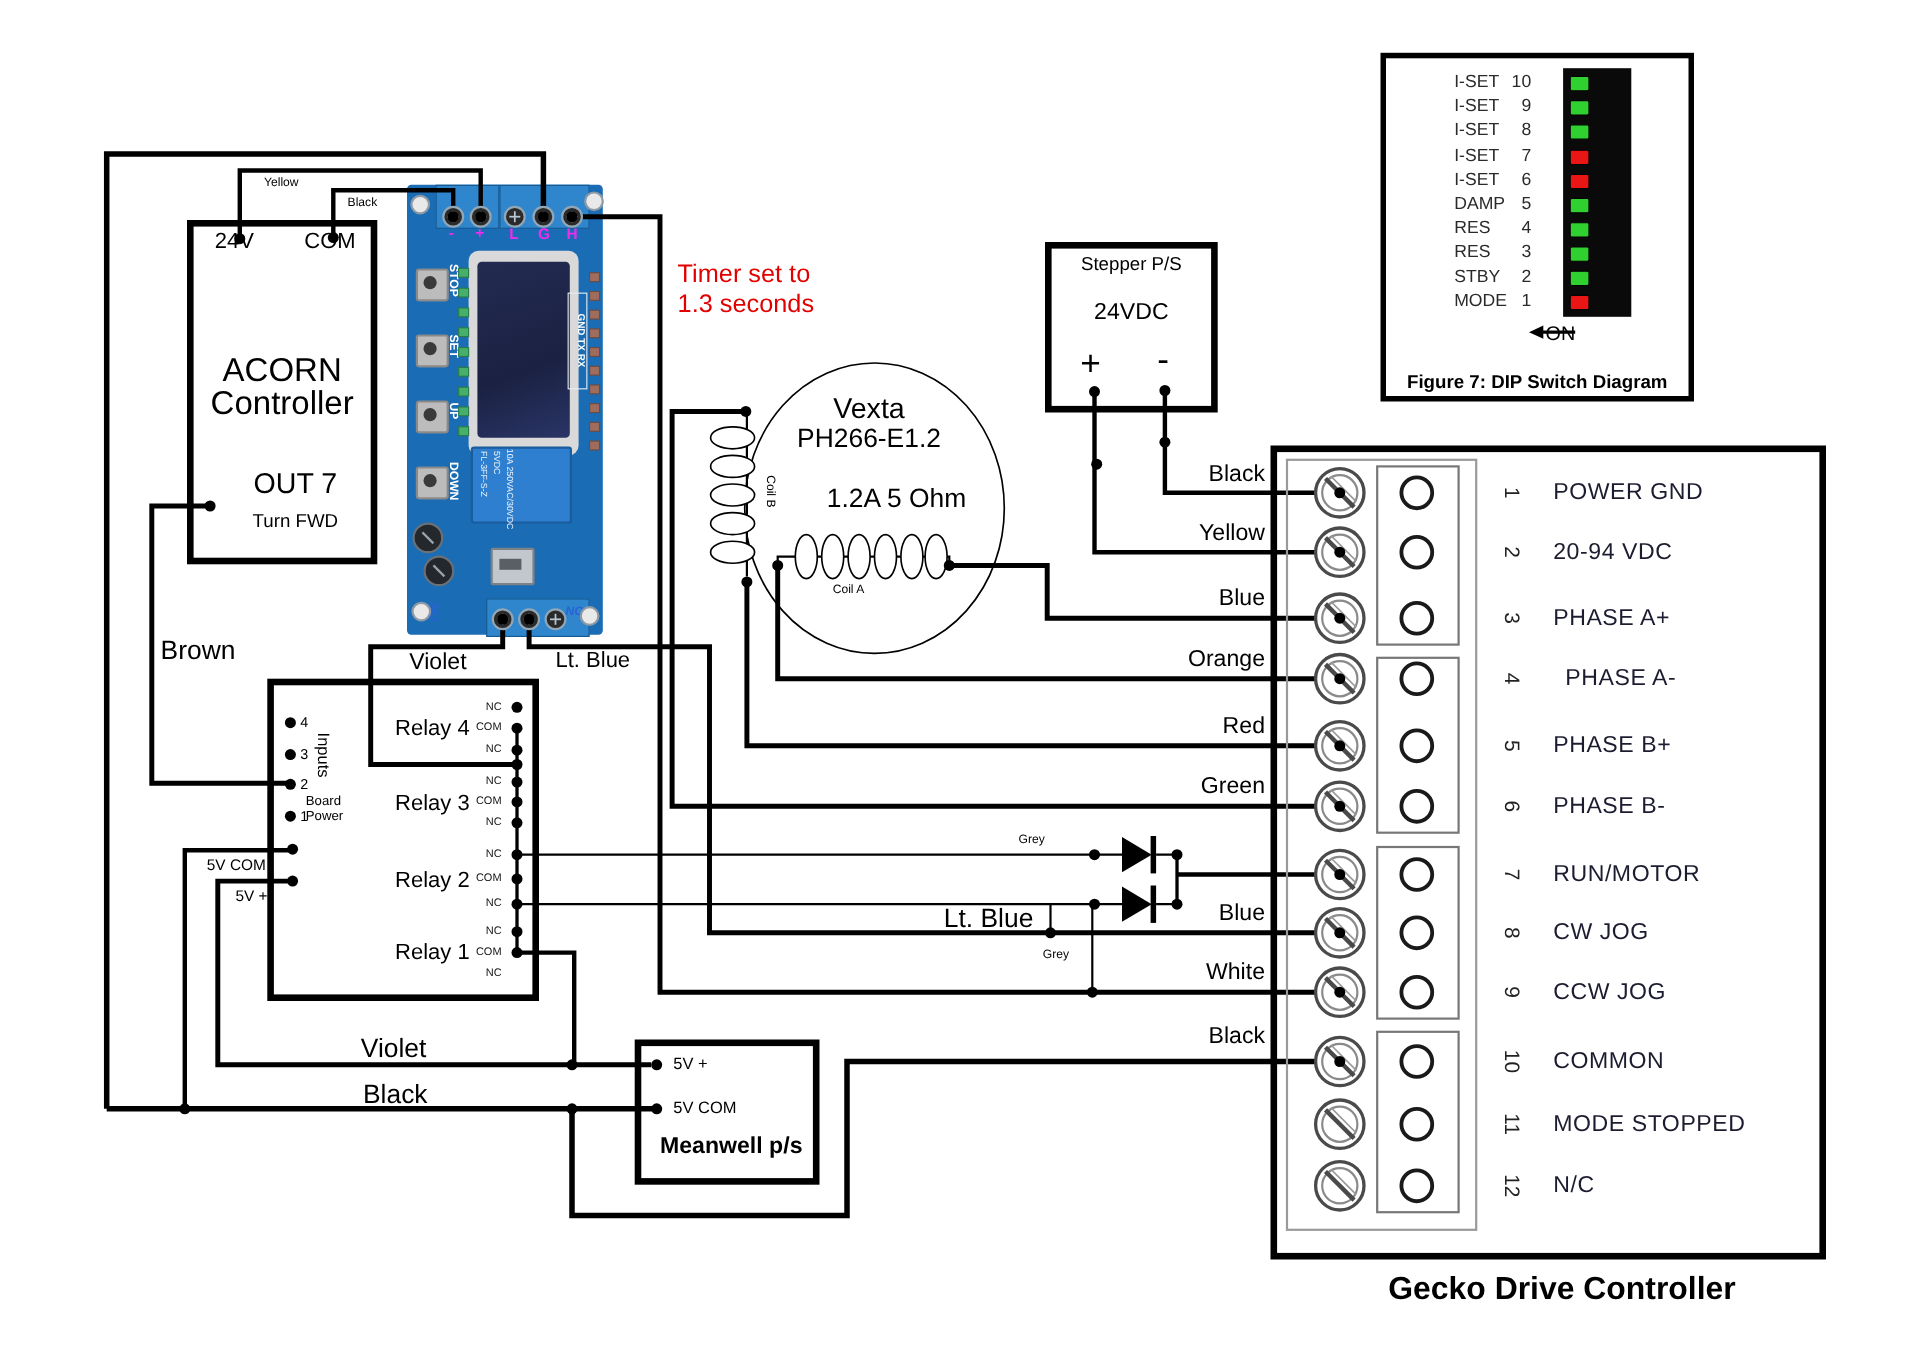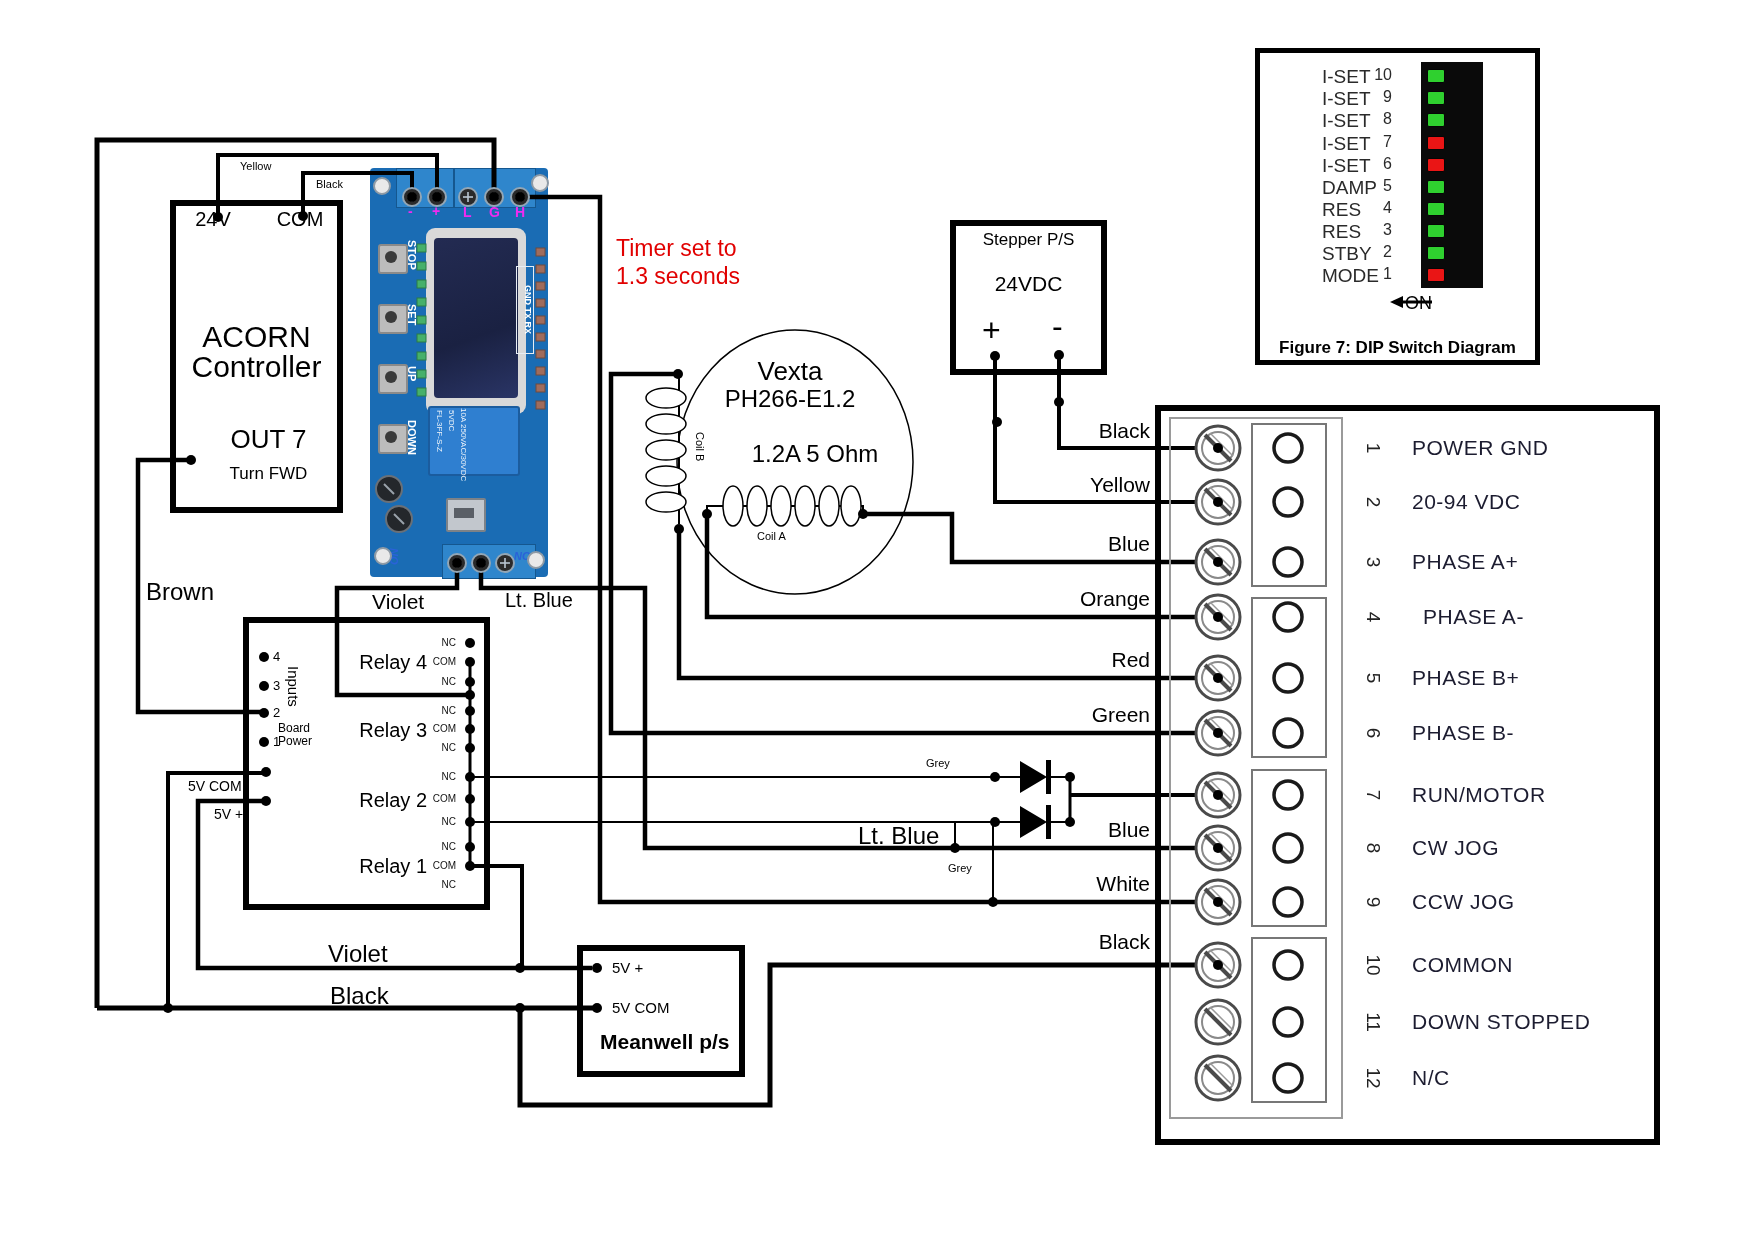--- a/index.html
+++ b/index.html
@@ -9,21 +9,21 @@
   .t{position:absolute;white-space:nowrap;}
   .ctr{text-align:center;}
   #art{position:absolute;left:0;top:0;z-index:5;pointer-events:none;}
   .lbl{z-index:6;}
   .wlr{position:absolute;width:120px;text-align:right;font-size:21px;z-index:6;}
   .big{font-size:24px;}
   .sm{font-size:11px;}
   .gterm-label{position:absolute;left:1412px;font-size:21px;letter-spacing:.5px;color:#1c1c30;z-index:6;}
   .gterm-num{position:absolute;left:1360px;width:26px;text-align:center;font-size:19px;color:#222;
              transform:rotate(90deg);z-index:6;}
-  .diprow-l{position:absolute;left:1322px;width:56px;font-size:19px;color:#2a2a2a;z-index:6;}
+  .diprow-l{position:absolute;left:1322px;width:56px;font-size:16px;color:#2a2a2a;z-index:6;}
   .diprow-n{position:absolute;left:1368px;width:24px;text-align:right;font-size:16px;color:#2a2a2a;z-index:6;}
   .dipsw{position:absolute;left:1427px;width:16px;height:12px;border-radius:2px;border:1px solid #050505;z-index:6;}
   .rname{position:absolute;width:84px;text-align:right;font-size:20px;z-index:6;}
   .rc{position:absolute;width:40px;text-align:right;font-size:10px;color:#111;z-index:6;}
   .inum{position:absolute;font-size:13px;z-index:6;}
   .vert{writing-mode:vertical-rl;}
   
   #tboard{position:absolute;left:370px;top:168px;width:178px;height:409px;background:#1a6cb4;
           border-radius:4px;z-index:2;}
   .tblock{position:absolute;background:#2f86cc;border:1px solid #15578f;}
@@ -154,22 +154,23 @@
 <div class="gterm-label" style="top:436px;">POWER GND</div>
 <div class="gterm-label" style="top:490px;">20-94 VDC</div>
 <div class="gterm-label" style="top:550px;">PHASE A+</div>
 <div class="gterm-label" style="top:605px;margin-left:11px;">PHASE A-</div>
 <div class="gterm-label" style="top:666px;">PHASE B+</div>
 <div class="gterm-label" style="top:721px;text-align:right;">PHASE B-</div>
 <div class="gterm-label" style="top:783px;">RUN/MOTOR</div>
 <div class="gterm-label" style="top:836px;">CW JOG</div>
 <div class="gterm-label" style="top:890px;">CCW JOG</div>
 <div class="gterm-label" style="top:953px;">COMMON</div>
-<div class="gterm-label" style="top:1010px;">DOWN STOPPED</div>
+<div class="gterm-label" style="top:1010px;">MODE STOPPED</div>
 <div class="gterm-label" style="top:1066px;">N/C</div>
+<div class="t lbl" style="left:1160px;top:1156px;width:520px;text-align:center;font-size:29px;font-weight:bold;">Gecko Drive Controller</div>
 
 <div id="dippanel"></div>
 <div class="diprow-l" style="top:66px;">I-SET</div>
 <div class="diprow-l" style="top:88px;">I-SET</div>
 <div class="diprow-l" style="top:110px;">I-SET</div>
 <div class="diprow-l" style="top:133px;">I-SET</div>
 <div class="diprow-l" style="top:155px;">I-SET</div>
 <div class="diprow-l" style="top:177px;">DAMP</div>
 <div class="diprow-l" style="top:199px;">RES</div>
 <div class="diprow-l" style="top:221px;">RES</div>

